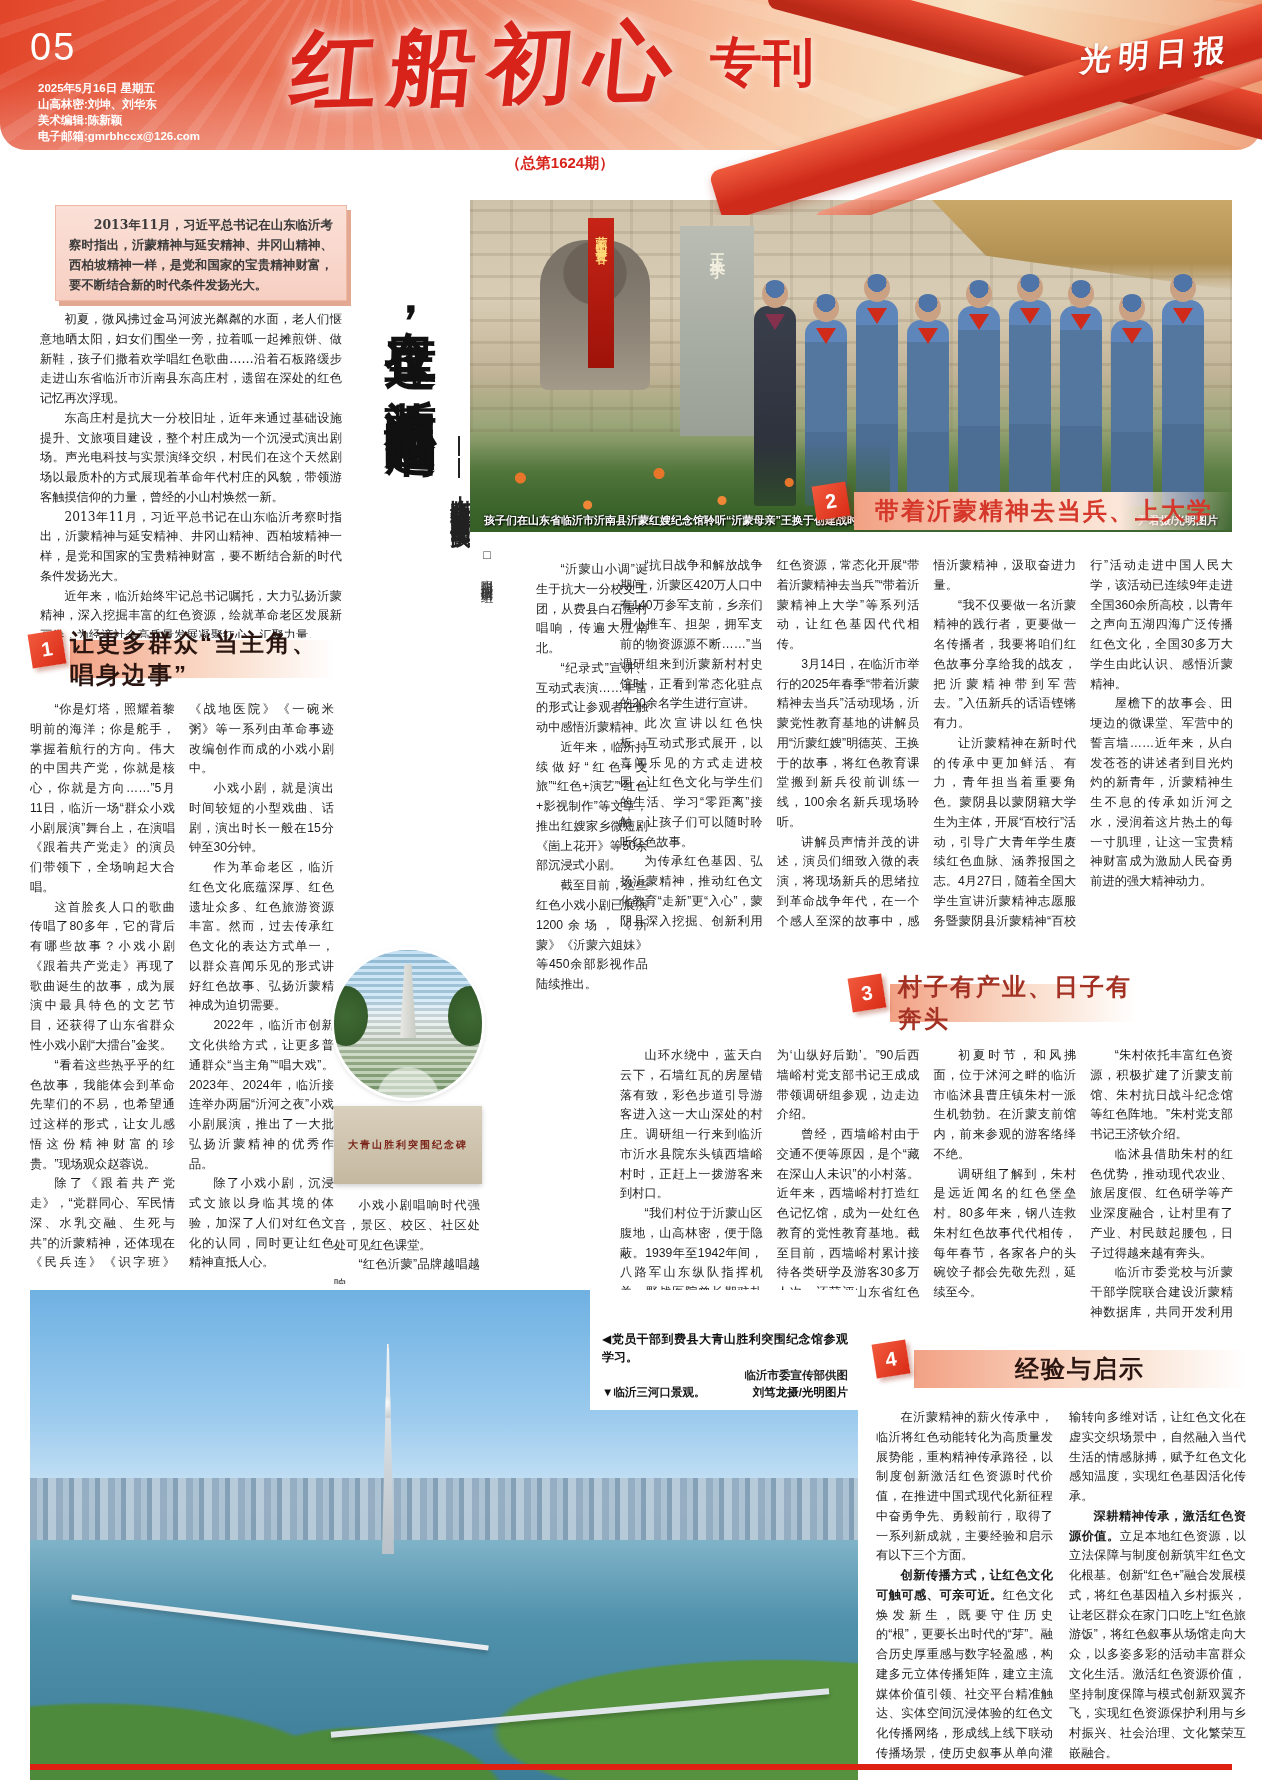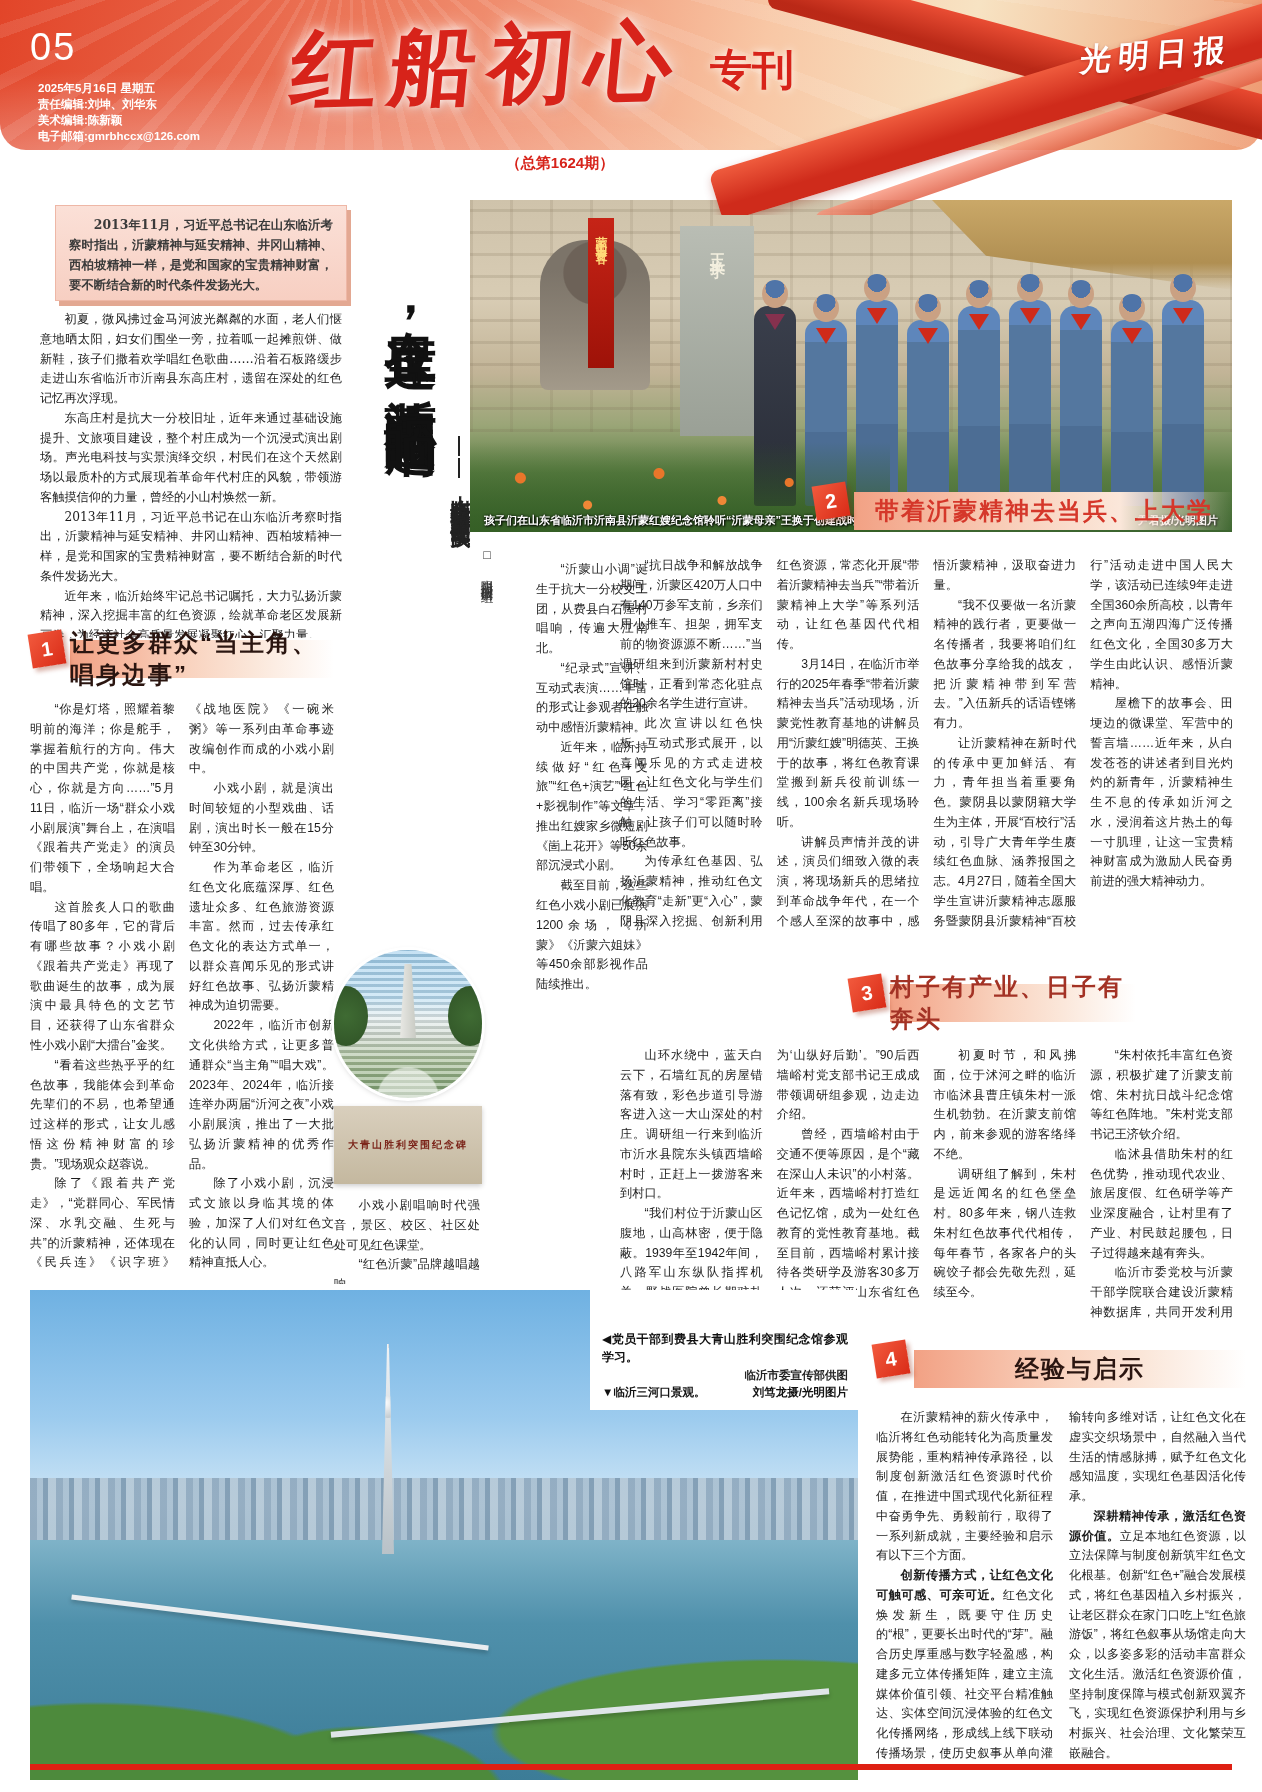--- a/index.html
+++ b/index.html
@@ -10,21 +10,21 @@
     background:
       repeating-conic-gradient(from -70deg at 28% -60%, rgba(255,255,255,0) 0 5deg, rgba(255,255,255,.10) 5deg 7deg),
       radial-gradient(ellipse at 10% 130%, rgba(255,255,255,.45), transparent 45%),
       linear-gradient(100deg,#e24529 0%,#e9674a 20%,#f09071 40%,#f8c7a5 60%,#f7e3c3 76%,#f2bb93 90%,#ee9a72 100%);
     border-radius:0 0 26px 26px;overflow:visible;z-index:3;}
   .pagenum{left:30px;top:26px;font-size:38px;font-weight:normal;color:#ffffff;letter-spacing:2px;z-index:6;}
   .dateblock{left:38px;top:80px;font-size:11.5px;font-weight:bold;color:#ffffff;line-height:16px;z-index:6;}
   .masthead{left:292px;top:22px;display:flex;align-items:flex-end;gap:26px;z-index:6;}
   .masthead .title{font-family:"DejaVu Serif","Liberation Serif",serif;font-size:86px;font-weight:900;color:#d7231a;letter-spacing:12px;line-height:1;transform:skewX(-7deg) rotate(-1.5deg);
     text-shadow:0 0 10px rgba(255,255,255,.95),0 0 22px rgba(255,255,255,.85),3px 4px 8px rgba(160,30,10,.25);}
-  .masthead .supp{font-size:42px;font-weight:900;color:#d7231a;padding-bottom:10px;text-shadow:0 0 8px rgba(255,255,255,.9);font-family:Liberation Mono, monospace;}
+  .masthead .supp{font-size:52px;font-weight:900;color:#d7231a;padding-bottom:10px;text-shadow:0 0 8px rgba(255,255,255,.9);font-family:Liberation Mono, monospace;}
   .issue{left:330px;top:154px;width:460px;text-align:center;font-size:15px;font-weight:bold;color:#d7231a;z-index:6;}
   .ribbons{right:0;top:0;width:560px;height:215px;overflow:hidden;z-index:4;pointer-events:none;}
   .ribbon{position:absolute;border-radius:10px;}
   .ribbon.r1{width:640px;height:52px;right:-80px;top:78px;background:linear-gradient(180deg,#ef5b3d,#cf2b1b 70%);transform:rotate(-17deg);box-shadow:0 4px 10px rgba(140,20,5,.3);}
   .ribbon.r2{width:560px;height:44px;right:-60px;top:36px;background:linear-gradient(180deg,#e8452c,#b7200f 80%);transform:rotate(15deg);opacity:.95;}
   .ribbon.r3{width:500px;height:20px;right:-40px;top:132px;background:linear-gradient(180deg,#f8937a,#e05a3f);transform:rotate(-19deg);opacity:.8;}
   .brand{right:30px;top:34px;font-family:"DejaVu Serif","Liberation Serif",serif;font-size:31px;font-weight:900;color:#ffffff;letter-spacing:7px;transform:rotate(-4deg) skewX(-8deg);z-index:6;text-shadow:0 1px 3px rgba(120,10,0,.4);}
   
   .quote-box{left:55px;top:205px;width:292px;height:96px;background:linear-gradient(180deg,#fbe0d7,#f7cfc2);border:1px solid #eeb7a6;box-shadow:4px 5px 0 #e3a892;padding:9px 13px;box-sizing:border-box;overflow:hidden;}
   .quote-box p{margin:0;font-family:"DejaVu Serif","Liberation Serif",serif;font-size:12.4px;font-weight:bold;color:#3a3a3a;line-height:1.62;text-indent:2em;text-align:justify;}
@@ -33,21 +33,21 @@
   
   .col-text{font-size:12.2px;line-height:1.62;text-align:justify;color:#1c1c1c;overflow:hidden;}
   .para{margin:0;text-indent:2em;}
   .para b{font-weight:bold;margin-top:24px;}
   
   .sec-head{display:flex;align-items:flex-start;}
   .sec-num{flex:0 0 auto;width:34px;height:34px;margin-top:-8px;background:linear-gradient(135deg,#f25a3d,#d92b17);color:#fff;font-size:20px;font-weight:bold;display:flex;align-items:center;justify-content:center;transform:rotate(-9deg);box-shadow:3px 4px 4px rgba(150,40,15,.35);}
   .sec-bar{flex:1;height:38px;margin-left:6px;background:linear-gradient(90deg,#f2a184,#f9d3bf 45%,#fbe7da 70%,rgba(251,233,222,0));display:flex;align-items:center;justify-content:center;font-size:24px;font-weight:bold;letter-spacing:2px;}
   .t-dark{color:#2a1510;}
   .t-red{color:#d5372a;}
-  .t-maroon{color:#a33225;}
+  .t-maroon{color:#a33225;padding-left:8px;}
   
   .vtext{writing-mode:vertical-rl;text-orientation:upright;}
   .hl-title{left:376px;top:290px;height:655px;font-size:52px;font-weight:900;color:#111;letter-spacing:3px;font-family:"DejaVu Serif","Liberation Serif",serif;}
   .hl-sub{left:448px;top:436px;height:490px;font-size:20px;font-weight:bold;color:#222;text-orientation:mixed;letter-spacing:2px;}
   .hl-byline{left:478px;top:548px;height:160px;font-size:12.5px;color:#333;text-orientation:mixed;letter-spacing:2px;}
   
   .photo-top{left:470px;top:200px;width:762px;height:332px;overflow:hidden;
     background:linear-gradient(180deg,#cfc3ab 0%,#d8ccb4 30%,#c2b497 52%,#9aa577 68%,#5c7f44 82%,#3c652f 100%);}
   .photo-top .roof{position:absolute;right:0;top:0;width:300px;height:90px;background:linear-gradient(180deg,#caa868,#b08f52 70%,rgba(176,143,82,0));clip-path:polygon(0 0,100% 0,100% 100%,18% 62%);}
   .photo-top .wall{position:absolute;left:0;top:0;width:100%;height:70%;background:repeating-linear-gradient(0deg,rgba(120,105,80,.18) 0 3px,rgba(0,0,0,0) 3px 22px),repeating-linear-gradient(90deg,rgba(120,105,80,.14) 0 3px,rgba(0,0,0,0) 3px 40px);}
@@ -116,21 +116,21 @@
 
 <div class="abs banner">
   <div class="abs ribbons">
     <div class="ribbon r2"></div>
     <div class="ribbon r1"></div>
     <div class="ribbon r3"></div>
   </div>
   <div class="abs pagenum">05</div>
   <div class="abs dateblock">
     <div>2025年5月16日  星期五</div>
-    <div>责任编辑:刘坤、刘华东</div>
+    <div>山高林密:刘坤、刘华东</div>
     <div>美术编辑:陈新颖</div>
     <div>电子邮箱:gmrbhccx@126.com</div>
   </div>
   <div class="abs masthead">
     <span class="title">红船初心</span>
     <span class="supp">专刊</span>
   </div>
   <div class="abs brand">光明日报</div>
 </div>
 <div class="abs issue">（总第1624期）</div>

